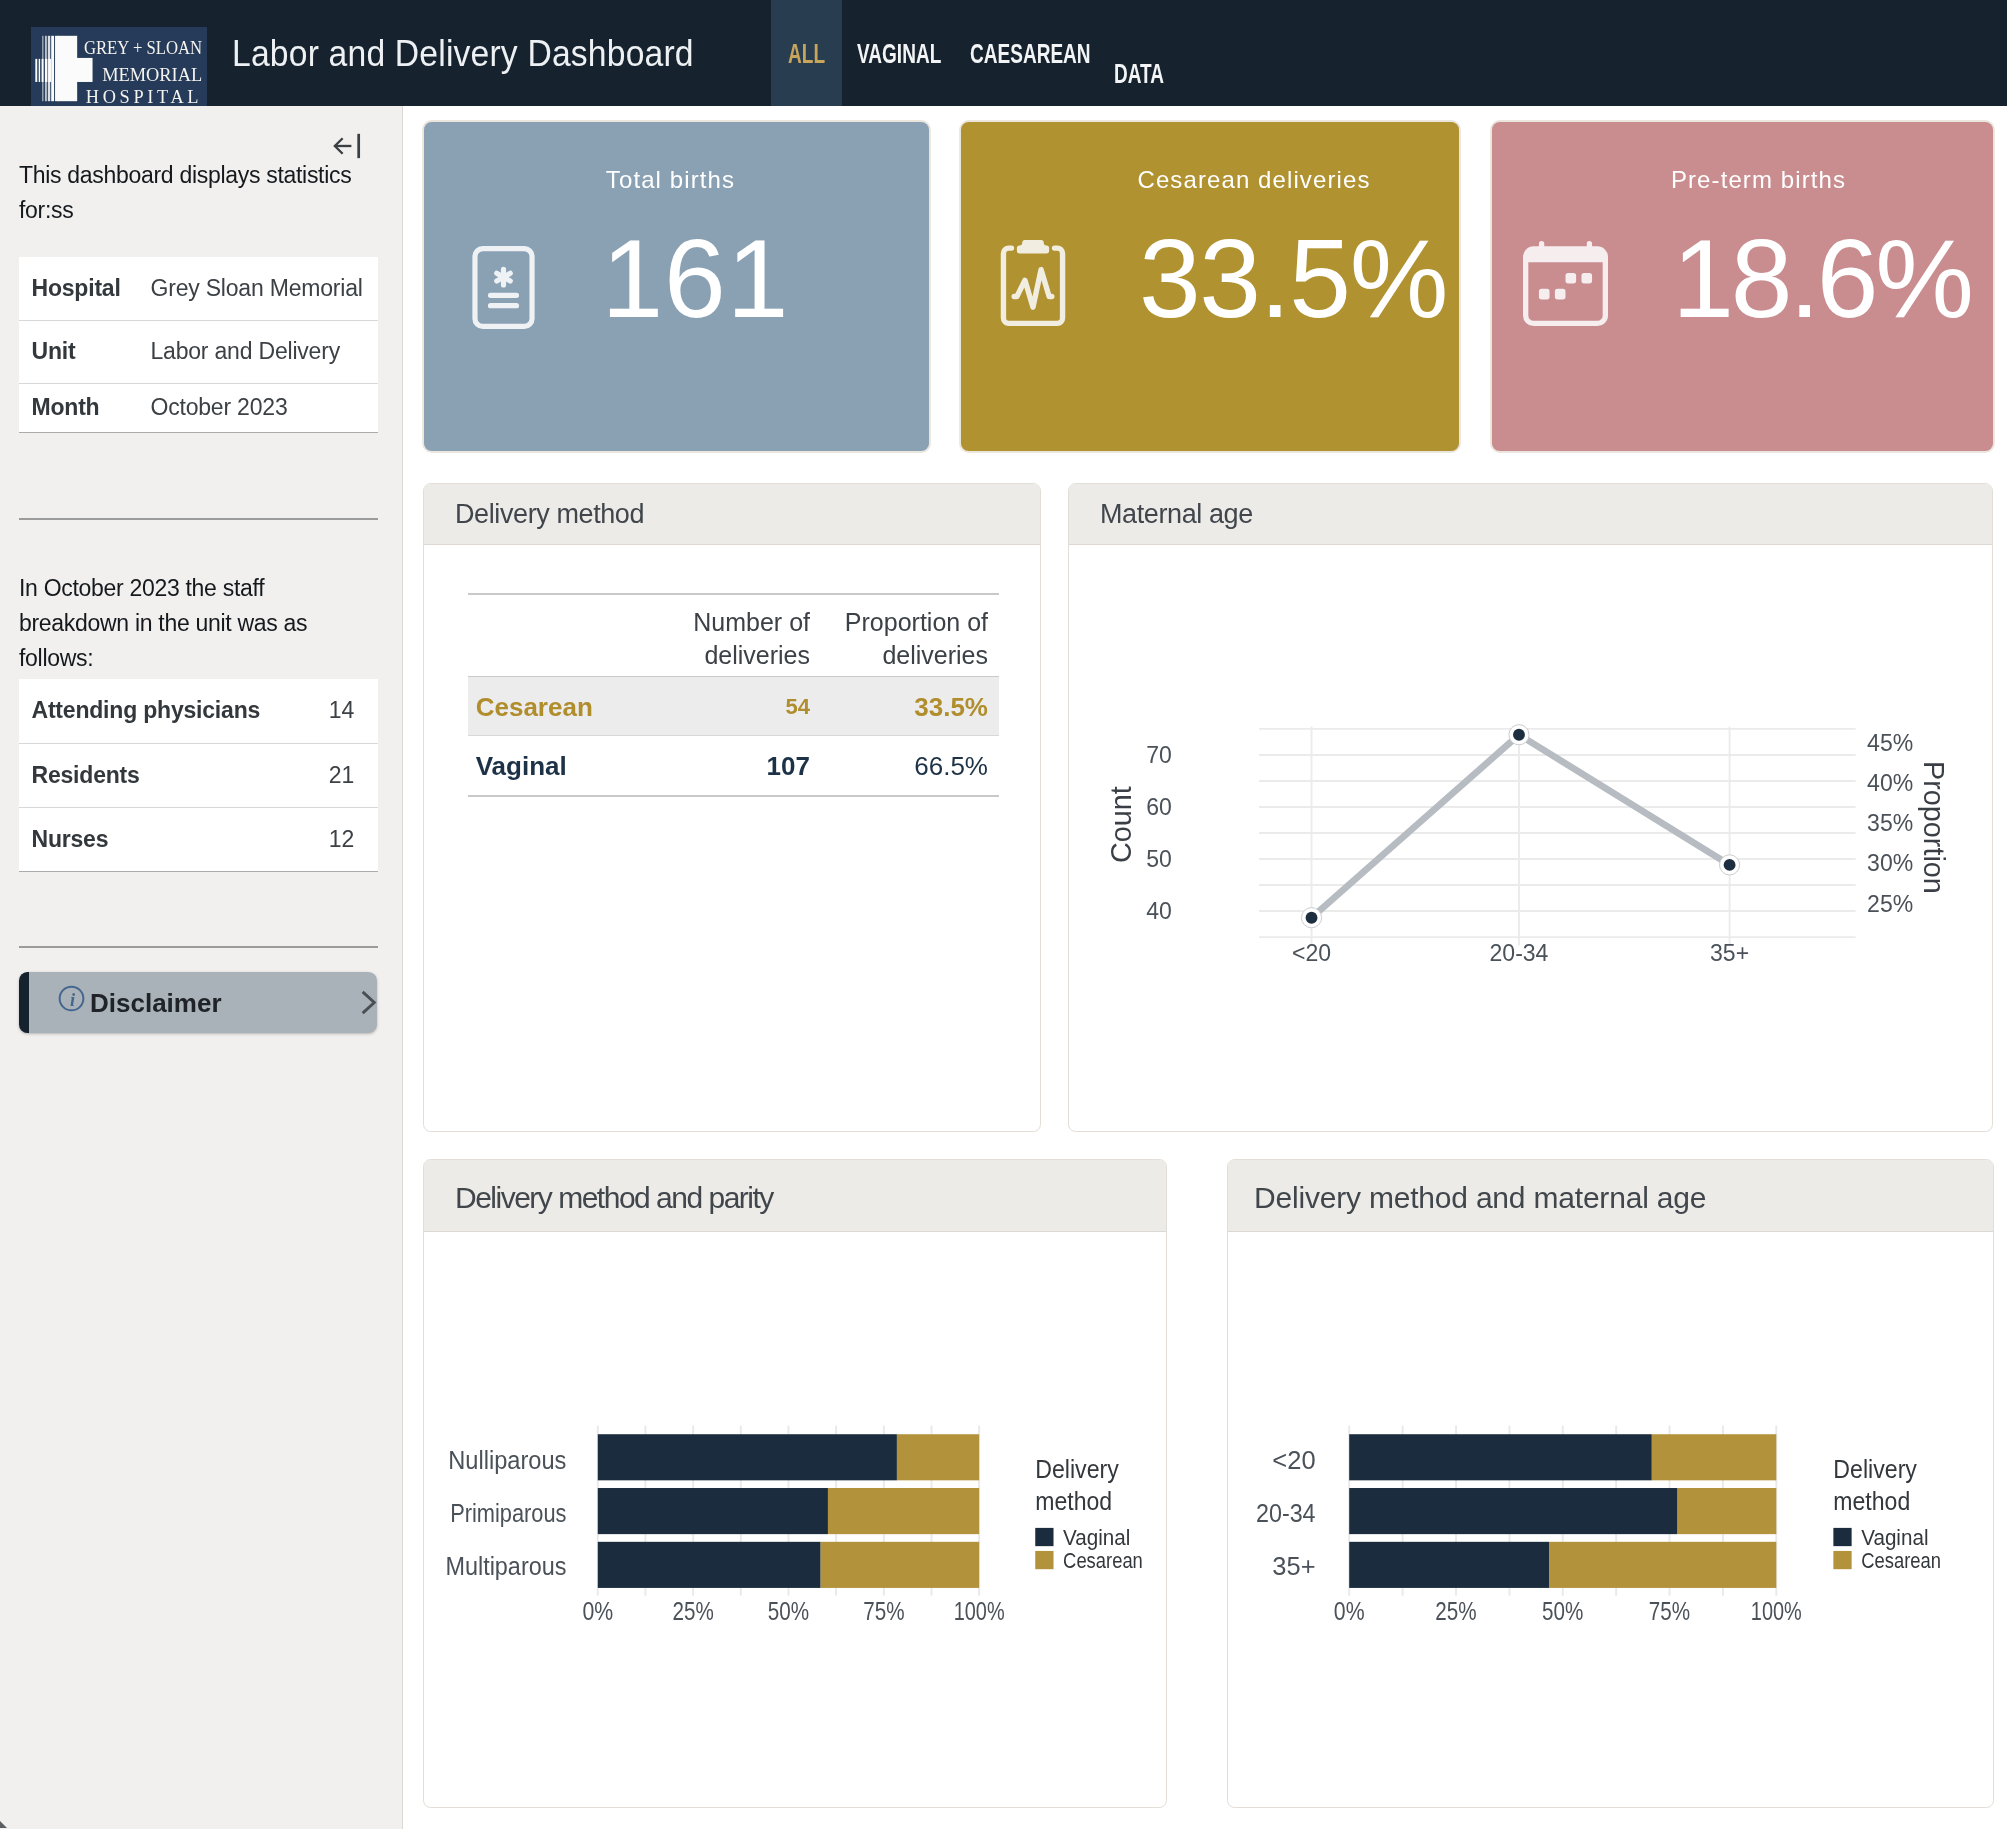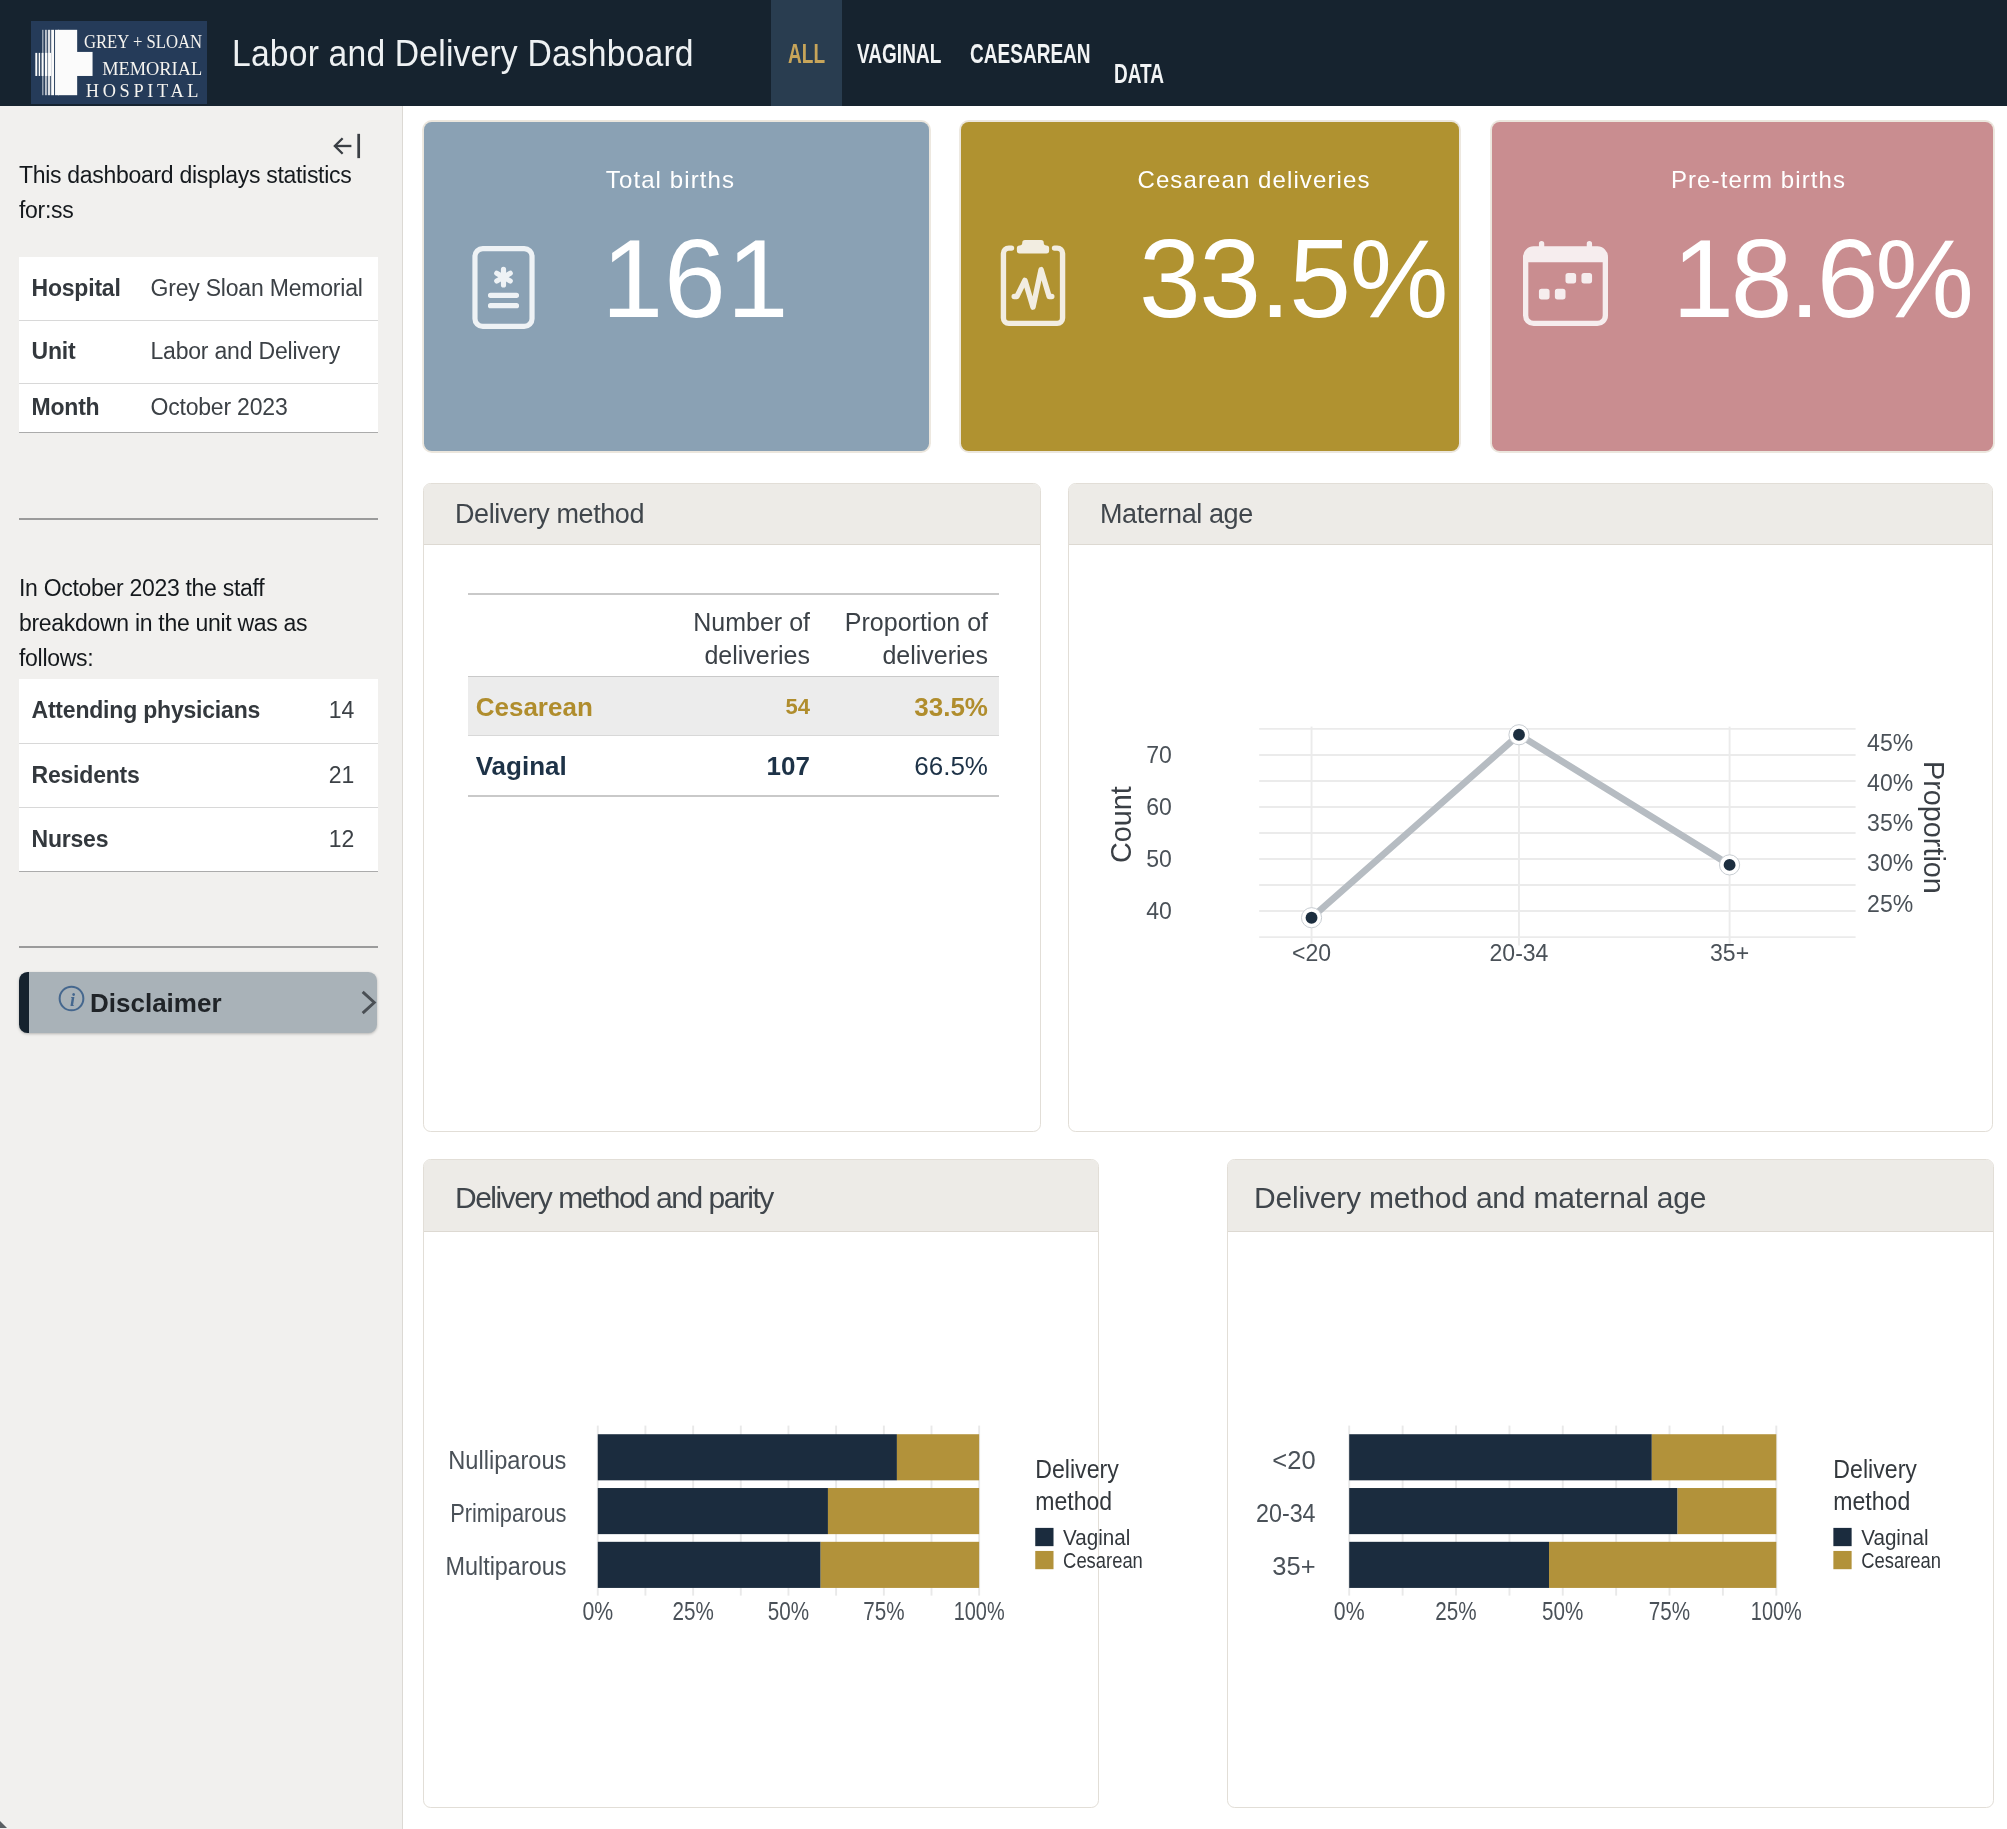--- a/index.html
+++ b/index.html
@@ -2,21 +2,21 @@
 <html><head>
 <meta charset="utf-8">
 <style>
   html,body{margin:0;padding:0;background:#fff;}
   #page{position:relative;width:2008px;height:1829px;overflow:hidden;
         font-family:"Liberation Sans", sans-serif;background:#fff;}
   .abs{position:absolute;}
   
   #navbar{left:0;top:0;width:2008px;height:106px;background:#16232f;}
   #navtab{left:771px;top:0;width:71px;height:106px;background:#293d50;}
-  #logo{left:31px;top:21px;width:176px;height:83px;background:#253b59;}
+  #logo{left:31px;top:27px;width:176px;height:83px;background:#253b59;}
   #navtitle{left:232px;top:0;height:106px;line-height:108px;font-size:37px;
             color:#eef1f3;font-weight:500;letter-spacing:0.2px;}
   .navlink{top:0;height:106px;line-height:108px;font-size:28px;font-weight:bold;
            color:#f2f4f5;}
   .cnd{display:inline-block;transform:scaleX(0.68);transform-origin:0 50%;}
   
   #sidebar{left:0;top:106px;width:403px;height:1723px;background:#f1f0ee;border-right:1.9px solid #dcd9d4;box-sizing:border-box;}
   .sbtext{font-size:23px;line-height:35px;color:#15191d;letter-spacing:-0.3px;}
   .sbtable{border-collapse:collapse;background:#fff;}
   .sbtable td{font-size:23px;color:#3c4146;letter-spacing:-0.2px;}
@@ -219,21 +219,21 @@
         <text x="1944" y="897.7" text-anchor="start" dominant-baseline="central">30%</text>
         <text x="1944" y="940.7" text-anchor="start" dominant-baseline="central">25%</text>
       </g>
       <g font-family="'Liberation Sans',sans-serif" font-size="30" fill="#3a3f45">
         <text x="1167" y="858" text-anchor="middle" dominant-baseline="central" transform="rotate(-90 1167 858)">Count</text>
         <text x="2014" y="861" text-anchor="middle" dominant-baseline="central" transform="rotate(90 2014 861)">Proportion</text>
       </g>
     </svg>
   </div>
 
-  <div class="abs card" style="left:423px;top:1159px;width:676px;height:649px;padding-left:24px;">
+  <div class="abs card" style="left:423px;top:1159px;width:744px;height:649px;padding-left:24px;">
     <div class="cardhead" style="height:71px;"></div>
       <div class="cardtitle" style="height:73px;line-height:75px;font-size:30px;letter-spacing:-1.5px;">Delivery method and parity</div>
   </div>
   <div class="abs card" style="left:1227px;top:1159px;width:767px;height:649px;">
     <div class="cardhead" style="height:71px;"></div>
       <div class="cardtitle" style="left:26px;height:73px;line-height:75px;font-size:30px;letter-spacing:-0.2px;">Delivery method and maternal age</div>
   </div>
   <div class="abs" id="barchart1" style="left:425px;top:1220px;">
     <svg width="769" height="586" viewBox="442 1270 800 610">
       <g stroke="#e9e9e9" stroke-width="2">

